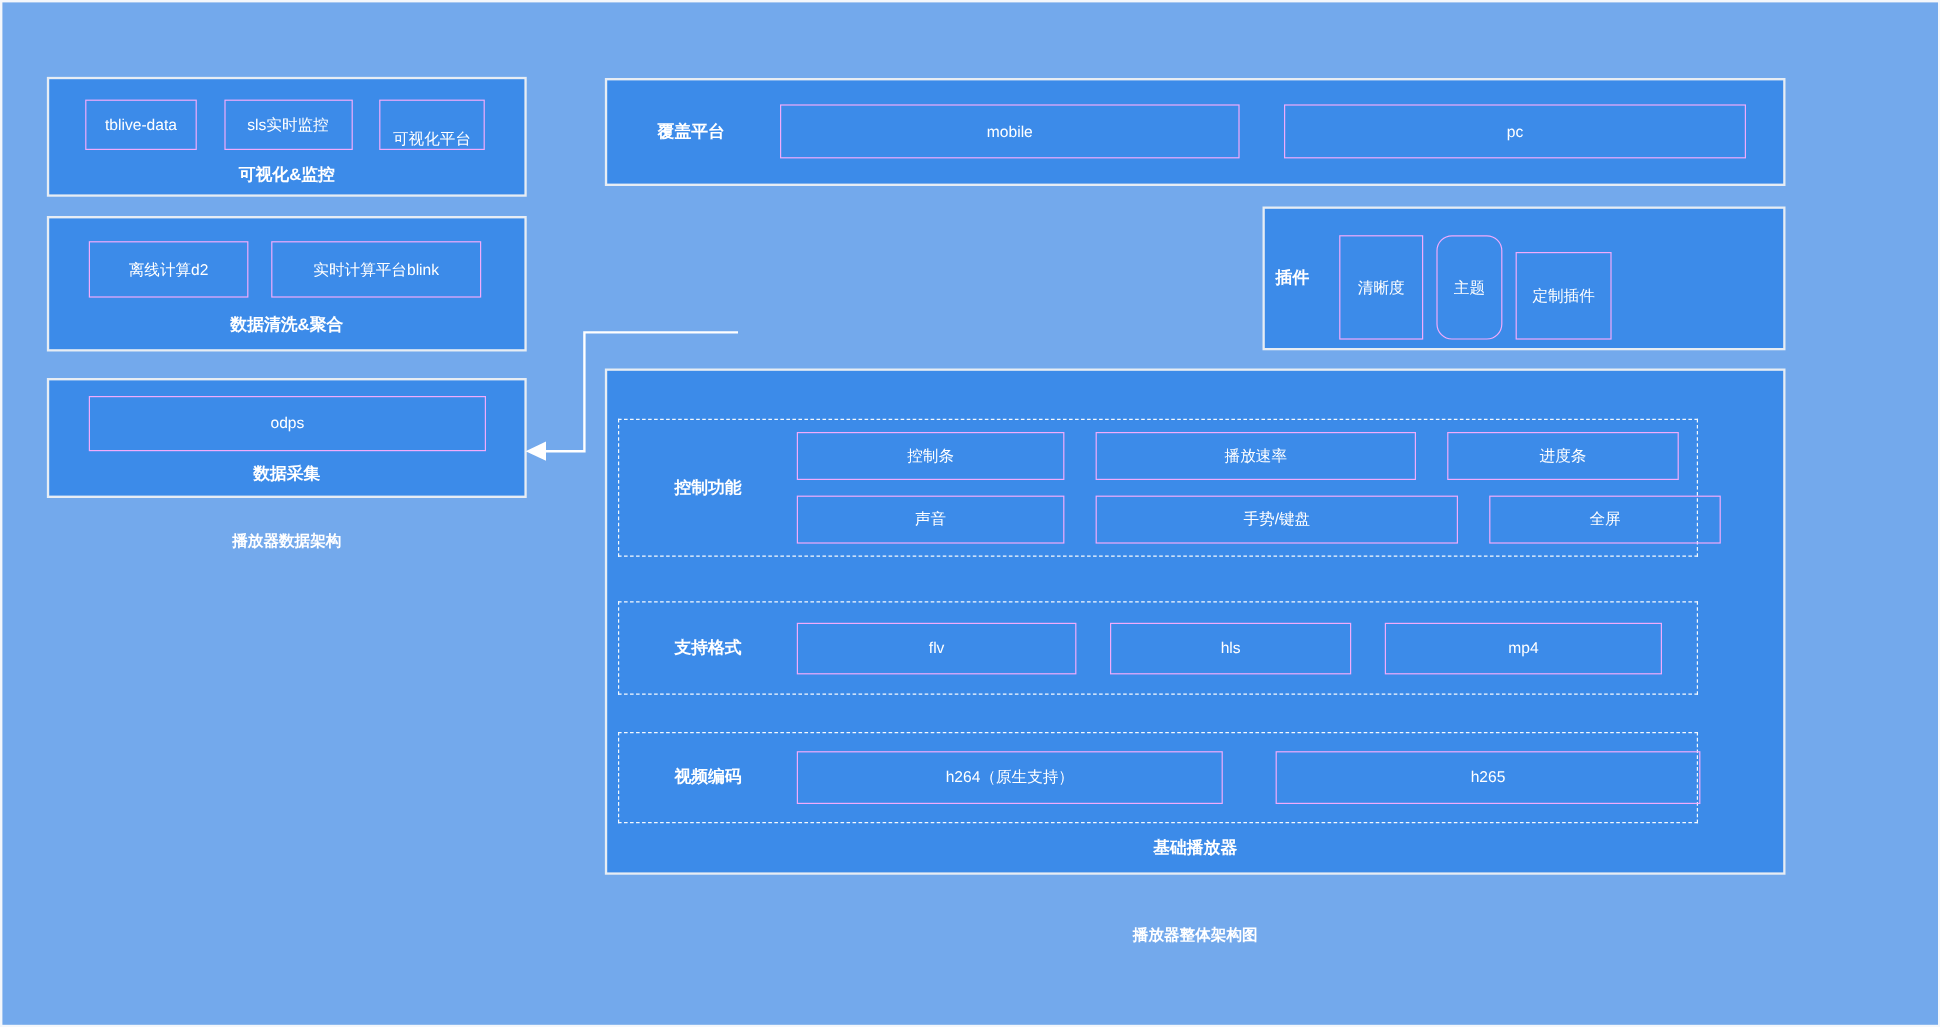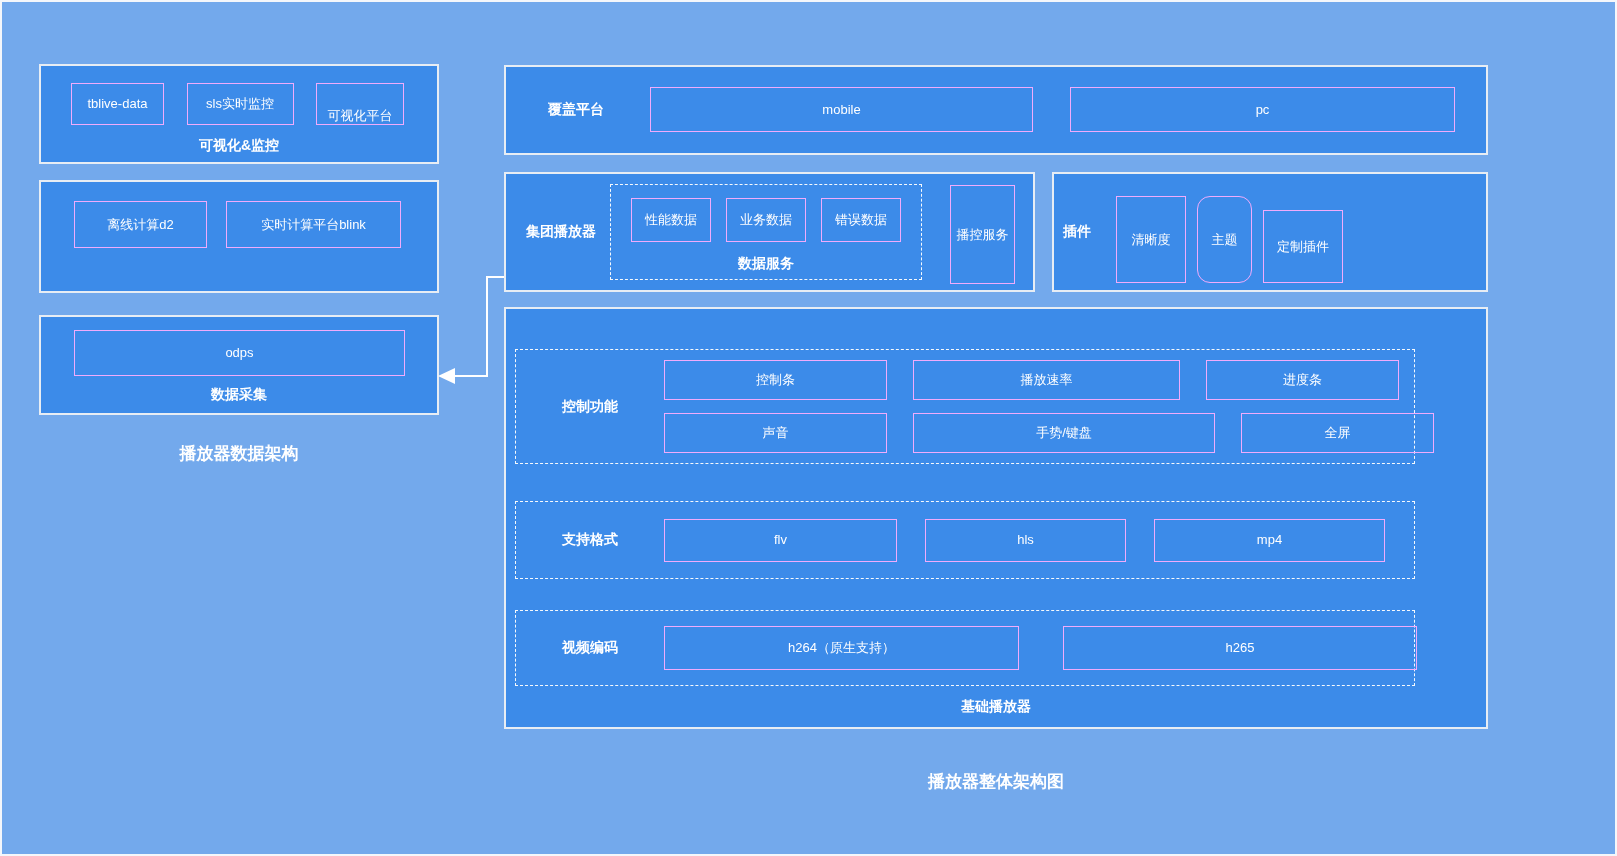--- a/index.html
+++ b/index.html
@@ -53,21 +53,21 @@
   }
   .dashed{
     position:absolute;
     border:1px dashed rgba(255,255,255,0.95);
     box-sizing:border-box;
   }
   .title{
     position:absolute;
     text-align:center;
     font-weight:bold;
-    font-size:17px;
+    font-size:13px;
     color:#fff;
   }
   .row{
     display:flex;
     align-items:center;
     height:100%;
   }
   .row-label{
     width:148px;
     flex:0 0 148px;
@@ -100,20 +100,21 @@
 
   <div class="panel" style="left:37px;top:178px;width:400px;height:113px;">
     <div style="position:absolute;left:33px;right:36px;top:19px;height:47px;display:flex;justify-content:space-between;">
       <div class="node" style="width:133px;">
           <span>离线计算d2</span>
         </div>
       <div class="node" style="width:175px;">
           <span>实时计算平台blink</span>
         </div>
     </div>
+    <div class="p-label" style="bottom:11px;">数据清洗&amp;聚合</div>
   </div>
 
   <div class="panel" style="left:37px;top:313px;width:400px;height:100px;">
     <div style="position:absolute;left:33px;right:32px;top:13px;height:46px;display:flex;">
       <div class="node" style="flex:1;">
           <span>odps</span>
         </div>
     </div>
     <div class="p-label" style="bottom:9px;">数据采集</div>
   </div>
@@ -128,40 +129,20 @@
   <div class="panel" style="left:502px;top:63px;width:984px;height:90px;">
     <div class="side-label" style="left:0;top:0;bottom:0;width:140px;">覆盖平台</div>
     <div class="node" style="position:absolute;left:144px;top:20px;width:383px;height:45px;">
         <span>mobile</span>
       </div>
     <div class="node" style="position:absolute;left:564px;top:20px;width:385px;height:45px;">
         <span>pc</span>
       </div>
   </div>
 
-  <div class="panel" style="left:502px;top:170px;width:531px;height:120px;">
-    <div class="side-label" style="left:10px;top:0;bottom:0;width:90px;">集团播放器</div>
-    <div class="dashed" style="left:104px;top:10px;width:312px;height:96px;">
-      <div style="position:absolute;left:0;right:0;top:13px;height:44px;display:flex;justify-content:center;gap:15px;">
-        <div class="node" style="width:80px;">
-            <span>性能数据</span>
-          </div>
-        <div class="node" style="width:80px;">
-            <span>业务数据</span>
-          </div>
-        <div class="node" style="width:80px;">
-            <span>错误数据</span>
-          </div>
-      </div>
-      <div class="p-label" style="bottom:6px;">数据服务</div>
-    </div>
-    <div class="node" style="position:absolute;left:444px;top:11px;width:65px;height:99px;">
-        <span>播控服务</span>
-      </div>
-  </div>
 
   <div class="panel" style="left:1050px;top:170px;width:436px;height:120px;">
     <div class="side-label" style="left:0;top:0;bottom:0;width:46px;">插件</div>
     <div style="position:absolute;left:62px;top:22px;height:87px;display:flex;gap:11px;">
       <div class="node" style="width:70px;justify-content:center;">
           <span>清晰度</span>
         </div>
       <div class="node" style="width:55px;border-radius:13px;">
           <span>主题</span>
         </div>

